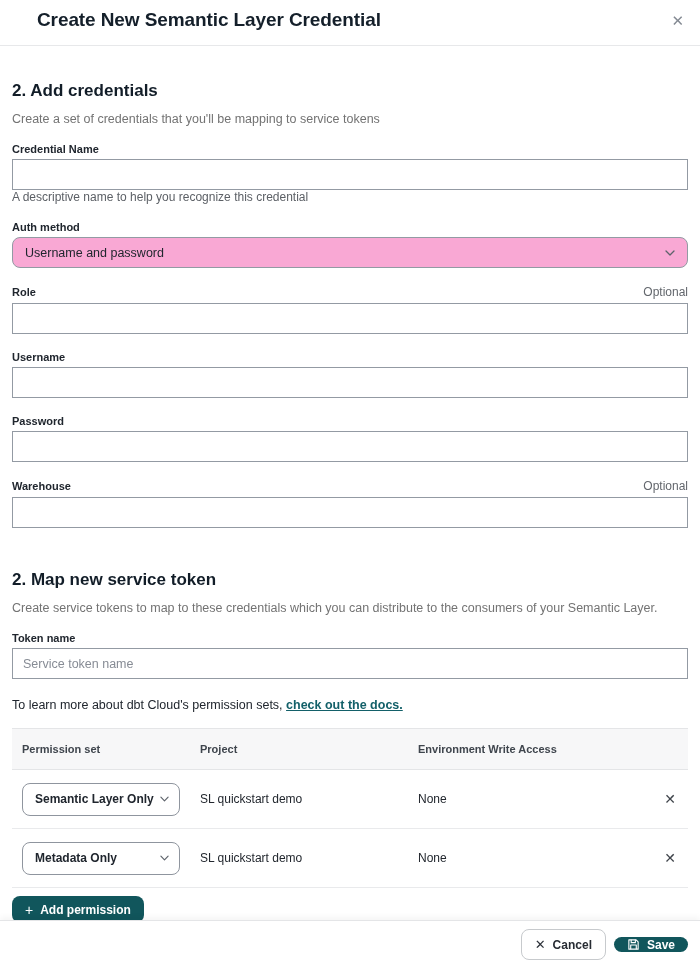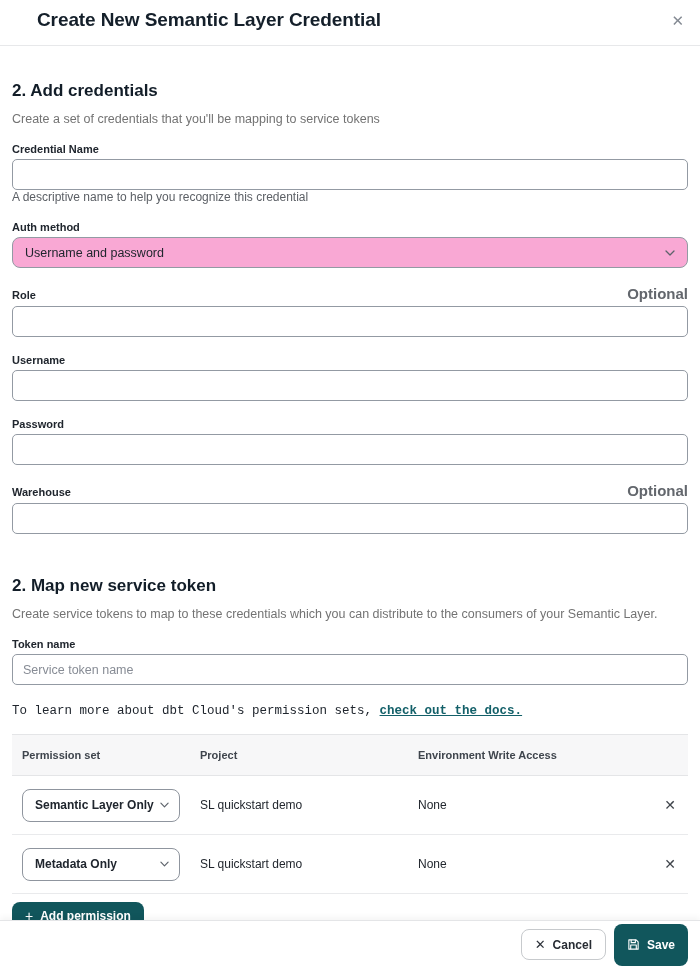--- a/index.html
+++ b/index.html
@@ -30,41 +30,41 @@
   .section-heading { font-size:17px; font-weight:700; color:#121d28; }
   .s1-heading { margin-top:35px; }
   .s2-heading { margin-top:42px; }
   .section-desc { font-size:12.5px; color:#737373; margin-top:11px; }
 
   .field-label-row {
     display:flex; justify-content:space-between; align-items:baseline;
     margin-top:17px;
   }
   .field-label { font-size:11px; font-weight:700; color:#20262e; }
-  .optional-tag { font-size:15px; color:#63676d; font-weight:700; }
+  .optional-tag { font-size:12px; color:#63676d; font-weight:400; }
 
   .text-input {
     display:block; width:100%; height:31px; margin-top:4px;
-    border:1px solid #939aa3; border-radius:5px;
+    border:1px solid #939aa3; border-radius:0;
     padding:0 10px; background:#fff;
     font-family:"Liberation Sans", sans-serif; font-size:12.5px; color:#20262e;
   }
   .text-input::placeholder { color:#878c95; }
   .helper-text { font-size:12px; color:#5c6066; }
 
   .select-input {
     margin-top:4px; height:31px;
     border:1px solid #939aa3; border-radius:8px;
     display:flex; align-items:center; justify-content:space-between;
     padding:0 12px; font-size:12.5px; color:#20262e; cursor:pointer;
     background:#f9a8d4;
   }
 
   
-  .docs-line { margin-top:19px; font-size:12.5px; color:#20262e;font-family:Liberation Mono, monospace; }
+  .docs-line { margin-top:19px; font-size:12.5px; color:#20262e; }
   .docs-link { color:#136069; font-weight:600; text-decoration:underline; cursor:pointer; }
 
   
   .perm-table { margin-top:16px; }
   .thead {
     display:grid; grid-template-columns:178px 218px 1fr 24px;
     align-items:center; height:42px; padding:0 10px;
     background:#f7f7f8;
     border-top:1px solid #e4e5e7; border-bottom:1px solid #e4e5e7;
     font-size:11px; font-weight:600; color:#3f454d;
@@ -107,21 +107,21 @@
     display:flex; justify-content:flex-end; align-items:center;
     gap:8px; padding:0 12px;
   }
   .btn-outline {
     display:inline-flex; align-items:center; gap:7px;
     background:#fff; border:1px solid #c7cacd; border-radius:8px;
     height:31px; padding:0 13px;
     font-family:inherit; font-size:12px; font-weight:600; color:#272c33; cursor:pointer;
   }
   .btn-outline .x-glyph { font-size:13px; color:#2d323a; font-weight:400; }
-  .save-btn { height:42px; }
+  .save-btn { height:15px; }
 </style>
 </head>
 <body>
 
 <div class="modal">
 
   <header class="modal-header">
     <h1 class="modal-title">Create New Semantic Layer Credential</h1>
     <button class="close-btn">✕</button>
   </header>

